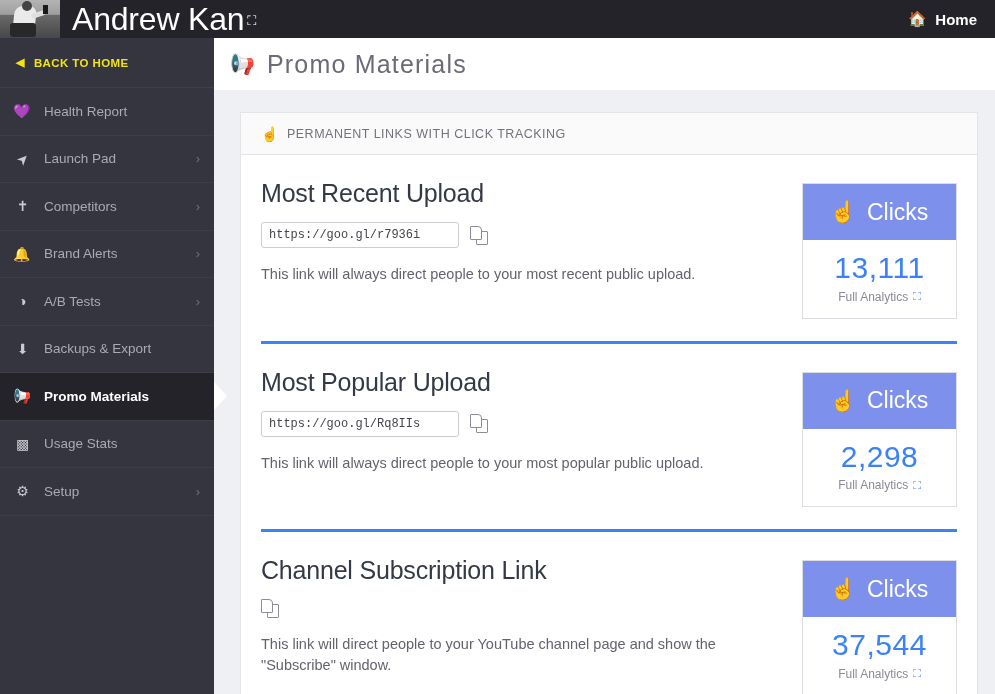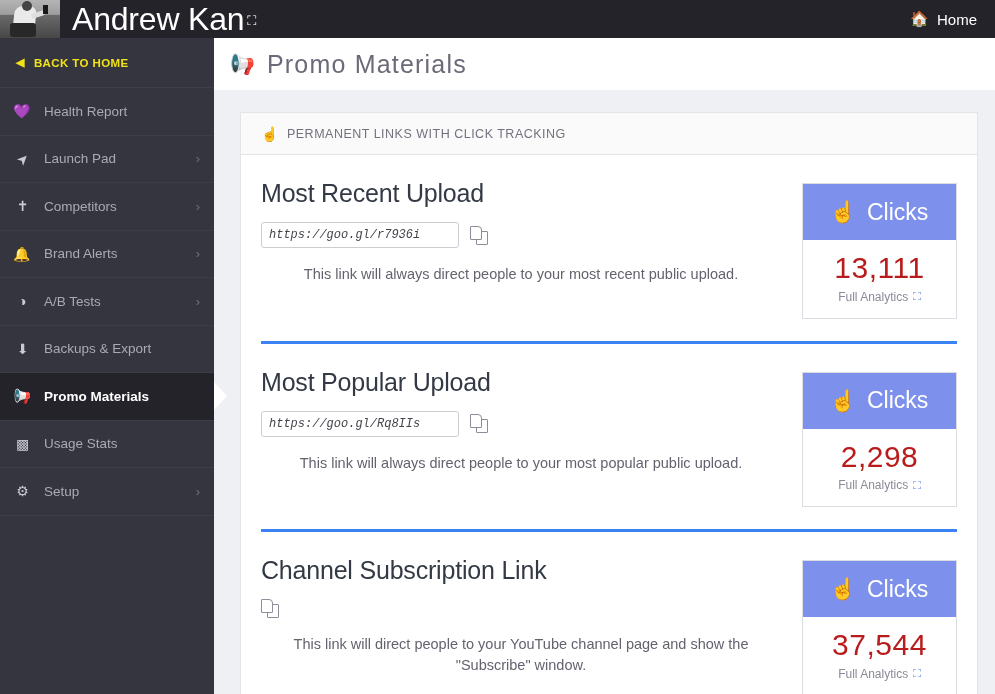--- a/index.html
+++ b/index.html
@@ -92,21 +92,21 @@
   }
   .topbar-right {
     margin-left: auto;
     display: flex;
     align-items: center;
     gap: 8px;
     padding-right: 18px;
     color: #ffffff;
     font-size: 15px;
   }
-  .topbar-right .home-label { color: #ffffff; }
+  .topbar-right .home-label { color: #ffffff; font-weight: bold; }
 
   
   .sidebar {
     position: absolute;
     top: 38px; left: 0;
     width: 214px;
     height: 656px;
     background: #35353f;
     z-index: 10;
   }
@@ -249,21 +249,20 @@
     width: 198px;
     height: 26px;
     border: 1px solid #ccccd3;
     border-radius: 3px;
     padding: 12px 7px;
     font-family: "Liberation Mono", monospace;
     font-size: 12px;
     color: #44444c;
     background: #ffffff;
     outline: none;
-    font-style: italic;
   }
   .copy-btn {
     width: 18px; height: 19px;
     position: relative;
     cursor: pointer;
     flex: 0 0 18px;
   }
   .copy-btn .sheet-back {
     position: absolute;
     right: 0; bottom: 0;
@@ -278,21 +277,20 @@
     width: 12px; height: 14px;
     border: 1.5px solid #8c8c9a;
     background: #ffffff;
     border-radius: 1px 4px 1px 1px;
   }
   .link-desc {
     font-size: 14.5px;
     color: #63636f;
     line-height: 1.45;
     max-width: 520px;
-    text-align: center;
   }
 
   
   .clicks-card {
     flex: 0 0 155px;
     width: 155px;
     border: 1px solid #dcdce3;
     background: #ffffff;
     margin-top: 4px;
   }
@@ -306,21 +304,21 @@
     color: #ffffff;
   }
   .clicks-head .h-icon { font-size: 21px; }
   .clicks-head .h-label { font-size: 23px; font-weight: 400; }
   .clicks-body {
     padding: 12px 6px 13px 6px;
     text-align: center;
   }
   .clicks-num {
     font-size: 30px;
-    color: #b91c1c;
+    color: #3b82f6;
     line-height: 1.05;
     font-weight: 400;
     letter-spacing: 0.5px;
   }
   .clicks-link {
     margin-top: 6px;
     font-size: 12px;
     color: #8a8a98;
     display: inline-flex;
     align-items: center;

